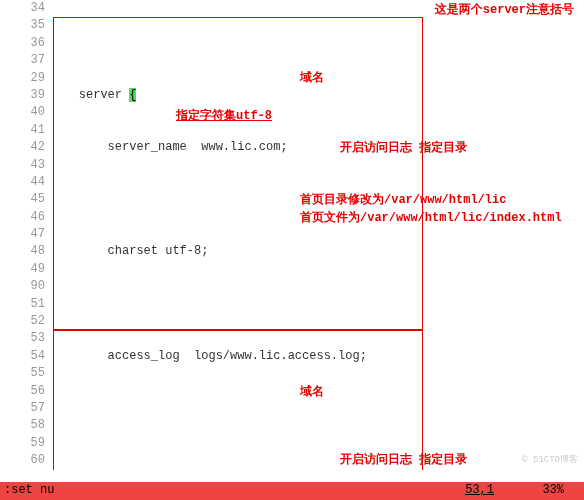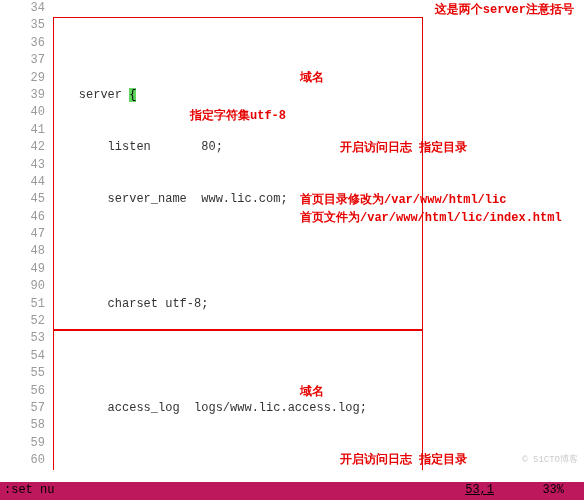--- a/index.html
+++ b/index.html
@@ -62,21 +62,21 @@
     .hl-open { background: #5fd75f; color: #000; }
     .status {
       position: absolute;
       bottom: 0;
       left: 0;
       right: 0;
       height: 18px;
       padding-left: 4px;
       font-family: "Courier New", monospace;
       font-size: 12px;
-      background: #be185d;
+      background: #ef4444;
       display: flex;
     }
     .status .cmd { flex: 0 0 auto; }
     .status .pos { position: absolute; right: 90px; text-decoration: underline; }
     .status .pct { position: absolute; right: 20px; }
     .watermark {
       position: absolute;
       right: 6px;
       bottom: 33px;
       color: #ccc;
@@ -113,21 +113,20 @@
       <div>56</div>
       <div>57</div>
       <div>58</div>
       <div>59</div>
       <div>60</div>
       <div>61</div>
   </div>
   <div class="code">
     <div class="code-line"></div>
     <div class="code-line"><span>    server </span><span class="hl-open">{</span></div>
-    <div class="code-line">        listen       80;</div>
     <div class="code-line">        server_name  www.lic.com;</div>
     <div class="code-line"></div>
     <div class="code-line">        charset utf-8;</div>
     <div class="code-line"></div>
     <div class="code-line">        access_log  logs/www.lic.access.log;</div>
     
     
     
     
     
@@ -154,21 +153,21 @@
     
     
     
     
 
     <div class="box1"></div>
     <div class="box2"></div>
 
     <div class="annot" style="top:2px; right:10px;">这是两个server注意括号</div>
     <div class="annot" style="top:70px; left:250px;">域名</div>
-    <div class="annot" style="top:108px; left:140px;">指定字符集utf-8</div>
+    <div class="annot" style="top:108px; left:126px;text-decoration:underline;">指定字符集utf-8</div>
     <div class="annot" style="top:140px; left:290px;">开启访问日志 指定目录</div>
     <div class="annot" style="top:192px; left:250px;">首页目录修改为/var/www/html/lic</div>
     <div class="annot" style="top:210px; left:250px;">首页文件为/var/www/html/lic/index.html</div>
     <div class="annot" style="top:384px; left:250px;">域名</div>
     <div class="annot" style="top:452px; left:290px;">开启访问日志 指定目录</div>
     
     
   </div>
 </div>
 

